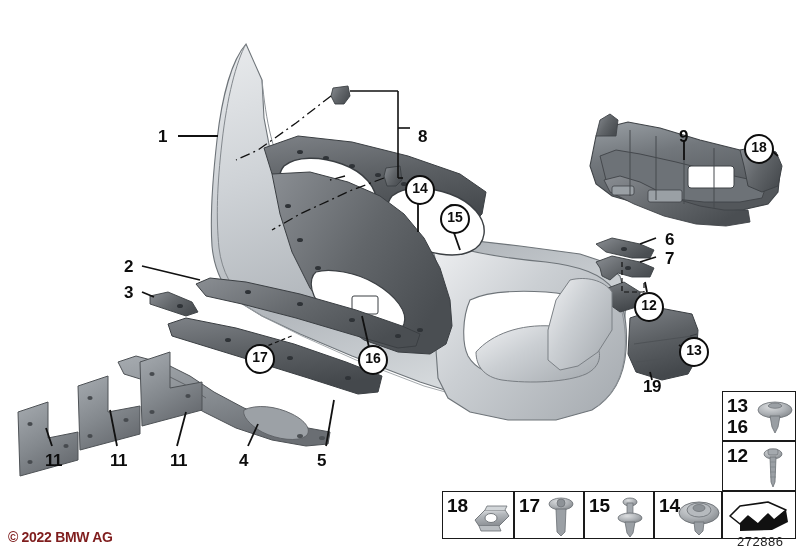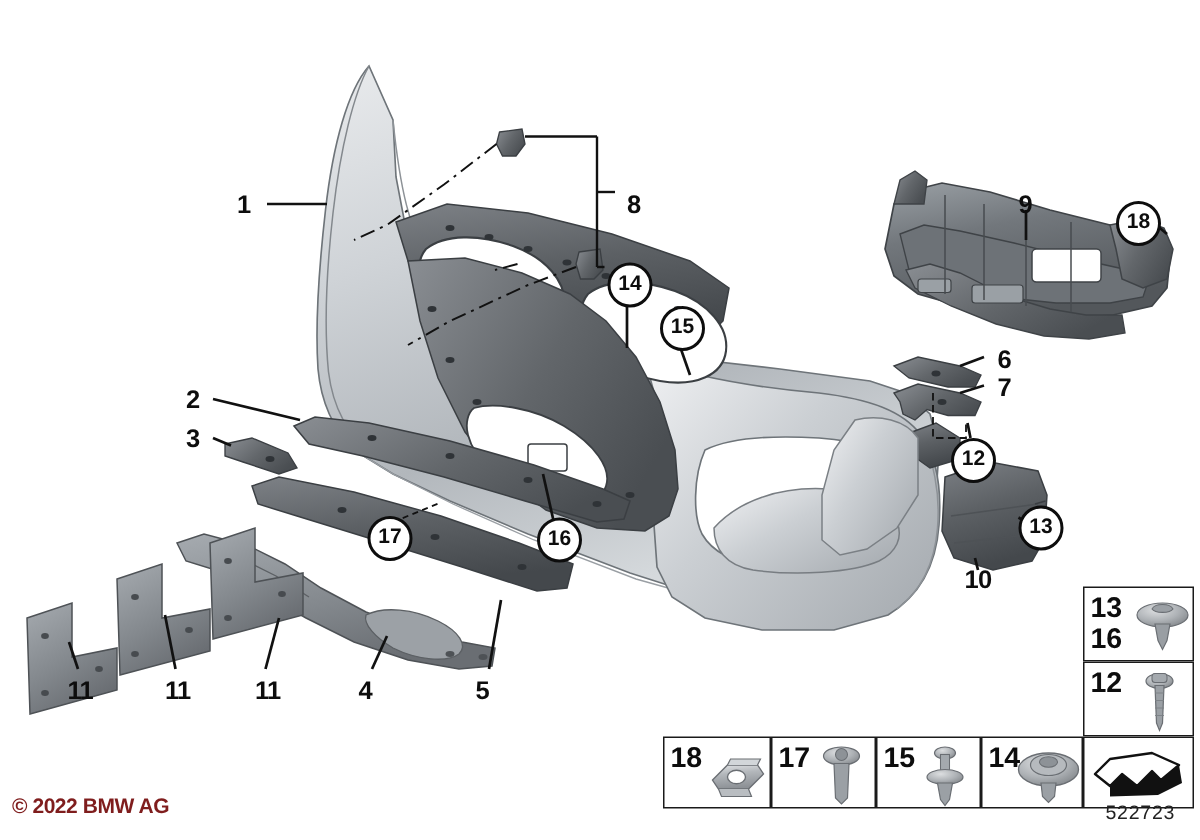--- a/index.html
+++ b/index.html
@@ -329,21 +329,21 @@
 
   <span class="num" style="left:158px;top:128px;">1</span>
   <span class="num" style="left:124px;top:258px;">2</span>
   <span class="num" style="left:124px;top:284px;">3</span>
   <span class="num" style="left:239px;top:452px;">4</span>
   <span class="num" style="left:317px;top:452px;">5</span>
   <span class="num" style="left:665px;top:231px;">6</span>
   <span class="num" style="left:665px;top:250px;">7</span>
   <span class="num" style="left:418px;top:128px;">8</span>
   <span class="num" style="left:679px;top:128px;">9</span>
-  <span class="num" style="left:643px;top:378px;">10</span>
+  <span class="num" style="left:643px;top:378px;">19</span>
   <span class="num" style="left:45px;top:452px;">11</span>
   <span class="num" style="left:110px;top:452px;">11</span>
   <span class="num" style="left:170px;top:452px;">11</span>
 
   <span class="cnum" style="left:634px;top:292px;">12</span>
   <span class="cnum" style="left:679px;top:337px;">13</span>
   <span class="cnum" style="left:405px;top:175px;">14</span>
   <span class="cnum" style="left:440px;top:204px;">15</span>
   <span class="cnum" style="left:358px;top:345px;">16</span>
   <span class="cnum" style="left:245px;top:344px;">17</span>
@@ -409,15 +409,15 @@
     </svg>
   </div>
   <div class="legend-cell" style="left:722px;top:491px;width:74px;height:48px;">
     <svg class="abs" style="left:5px;top:6px;" width="64" height="36">
       <path d="M2 18 L12 8 L40 4 L58 12 L46 22 L40 16 L30 26 L20 18 L12 26 Z" fill="#ffffff" stroke="#111" stroke-width="1.6" stroke-linejoin="round"></path>
       <path d="M12 26 L20 18 L30 26 L40 16 L46 22 L58 12 L60 24 L44 32 L12 33 Z" fill="#111"></path>
     </svg>
   </div>
 
   <div id="copyright">© 2022 BMW AG</div>
-  <div id="partno">522723</div>
+  <div id="partno">272886</div>
 
 </div>
 
 </body></html>

